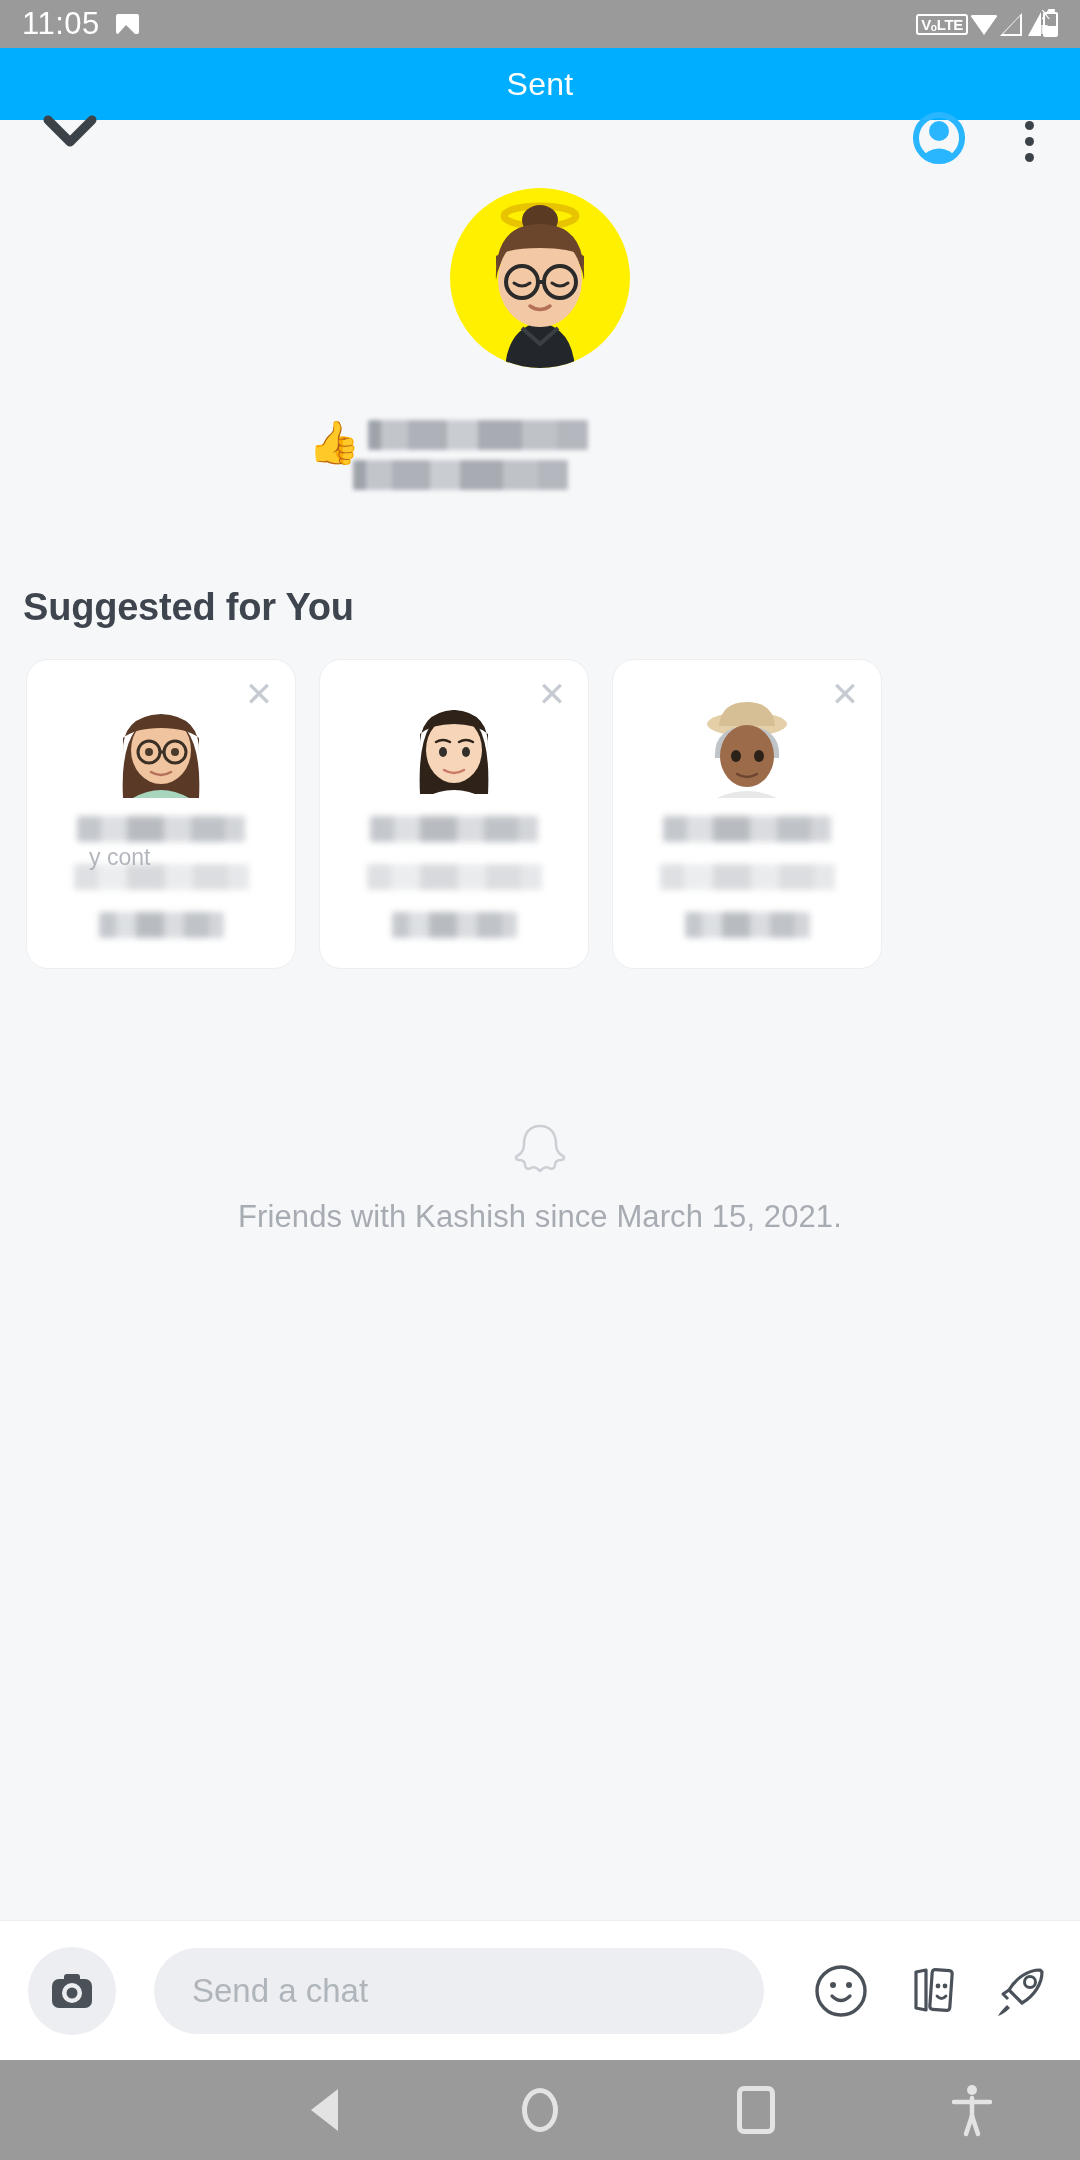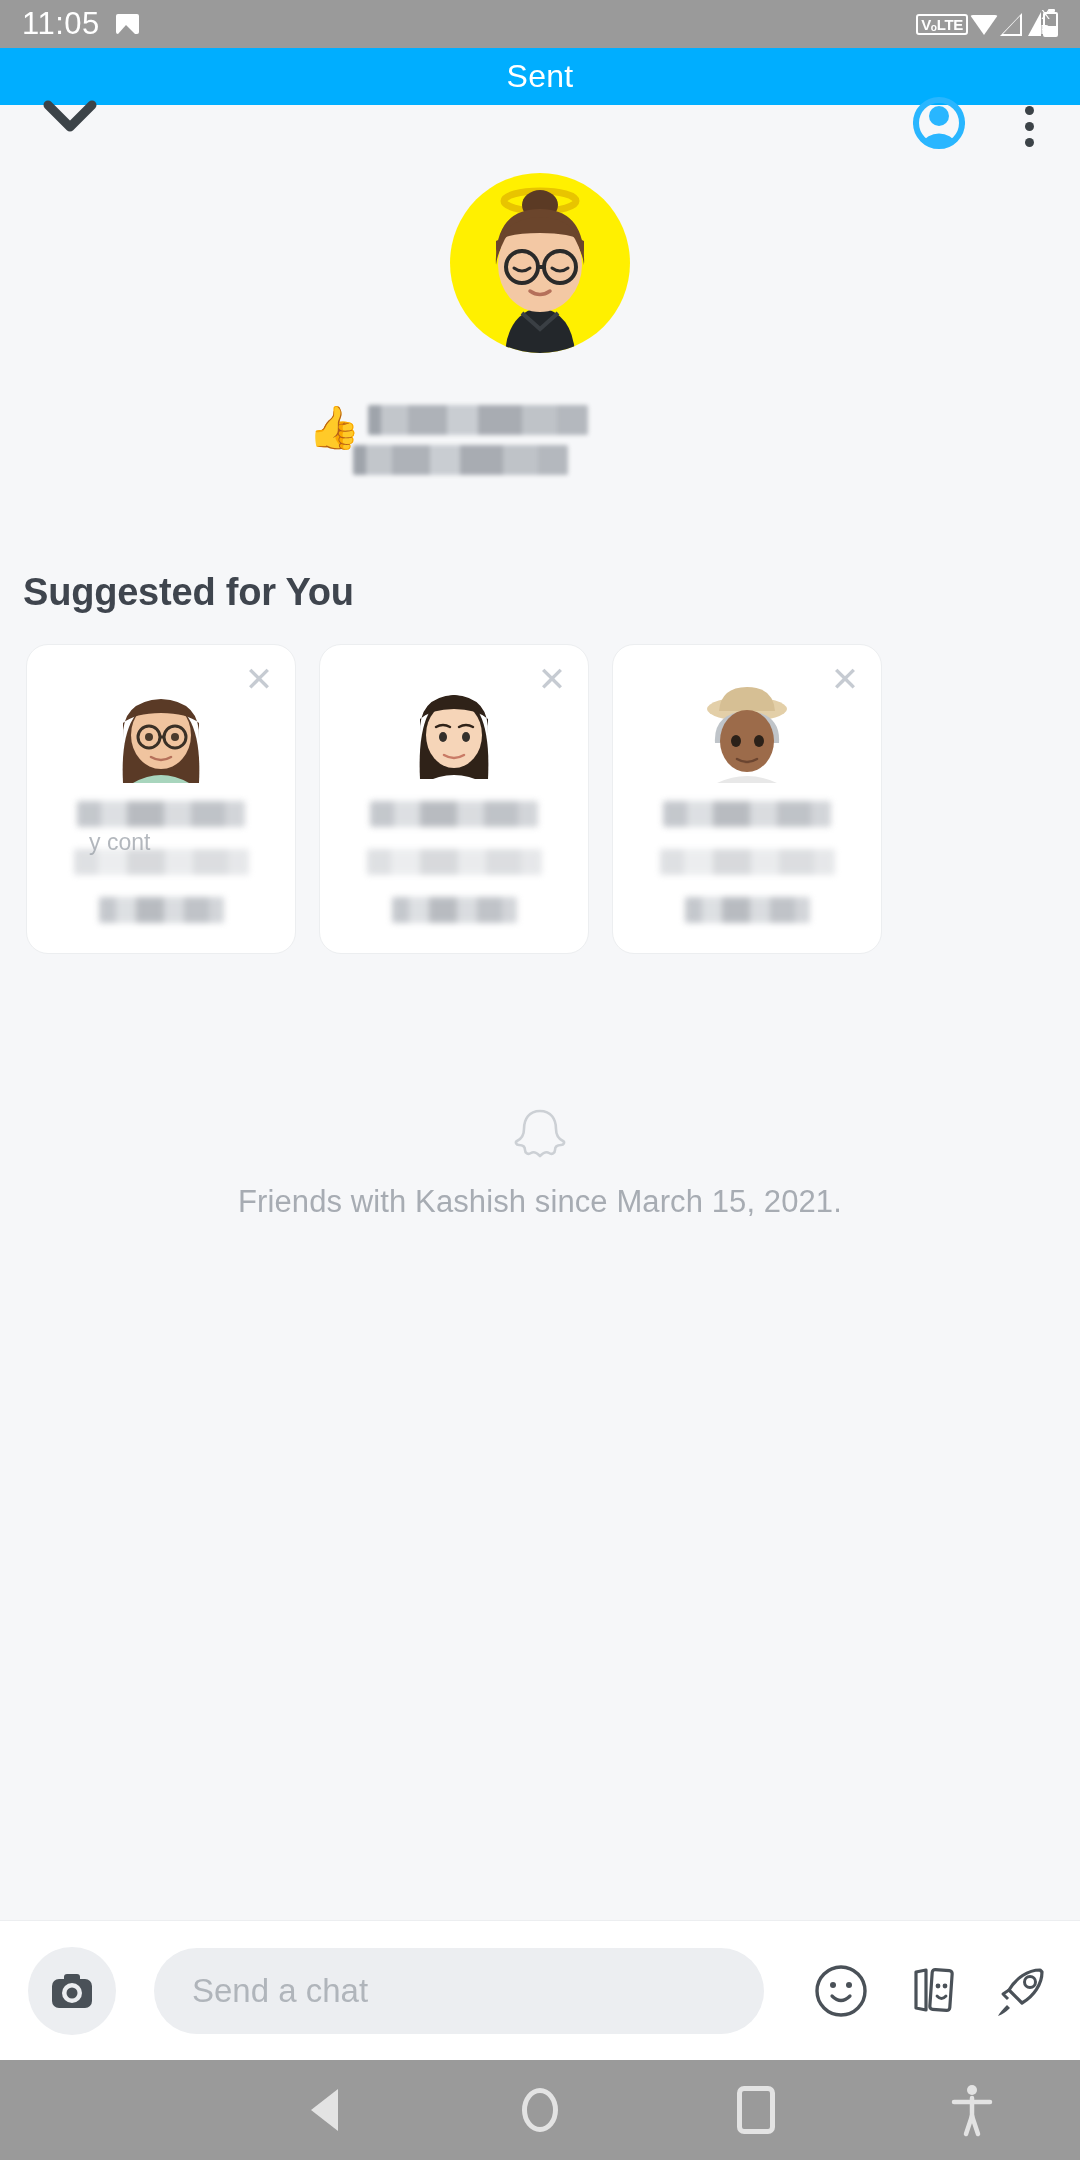--- a/index.html
+++ b/index.html
@@ -141,21 +141,21 @@
     content: "";
     position: absolute;
     top: -5px; left: 3px;
     width: 7px; height: 3px;
     background: #ffffff;
     border-radius: 1px;
   }
 
   
   .sent-banner {
-    height: 57px;
+    height: 72px;
     background: #00aeff;
     display: flex;
     align-items: center;
     justify-content: center;
     flex: none;
   }
   .sent-banner-label {
     color: #ffffff;
     font-size: 32px;
     letter-spacing: 0.3px;

